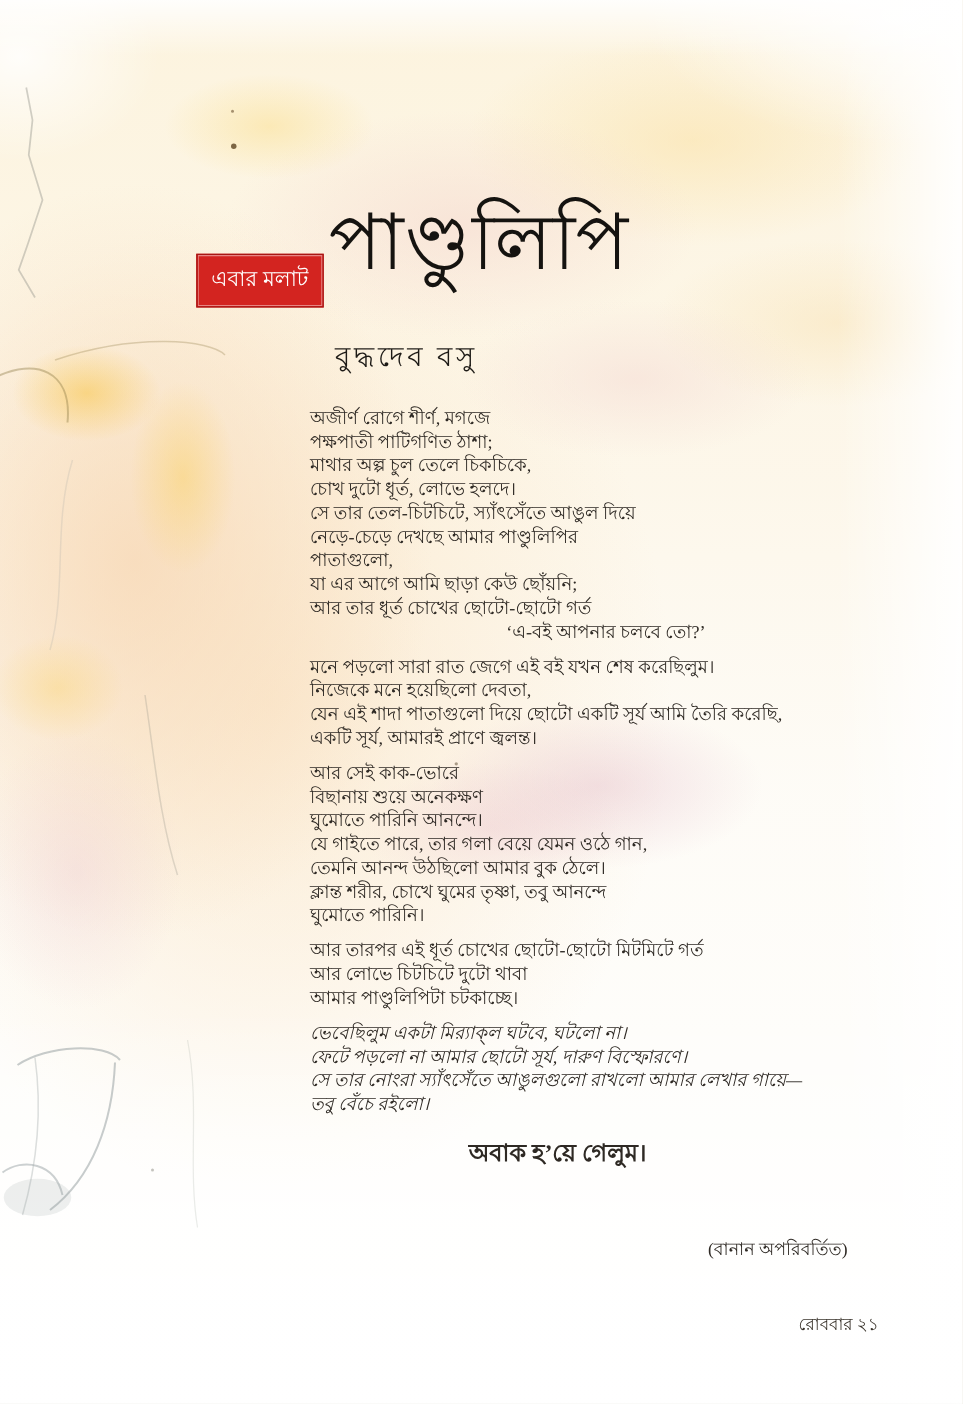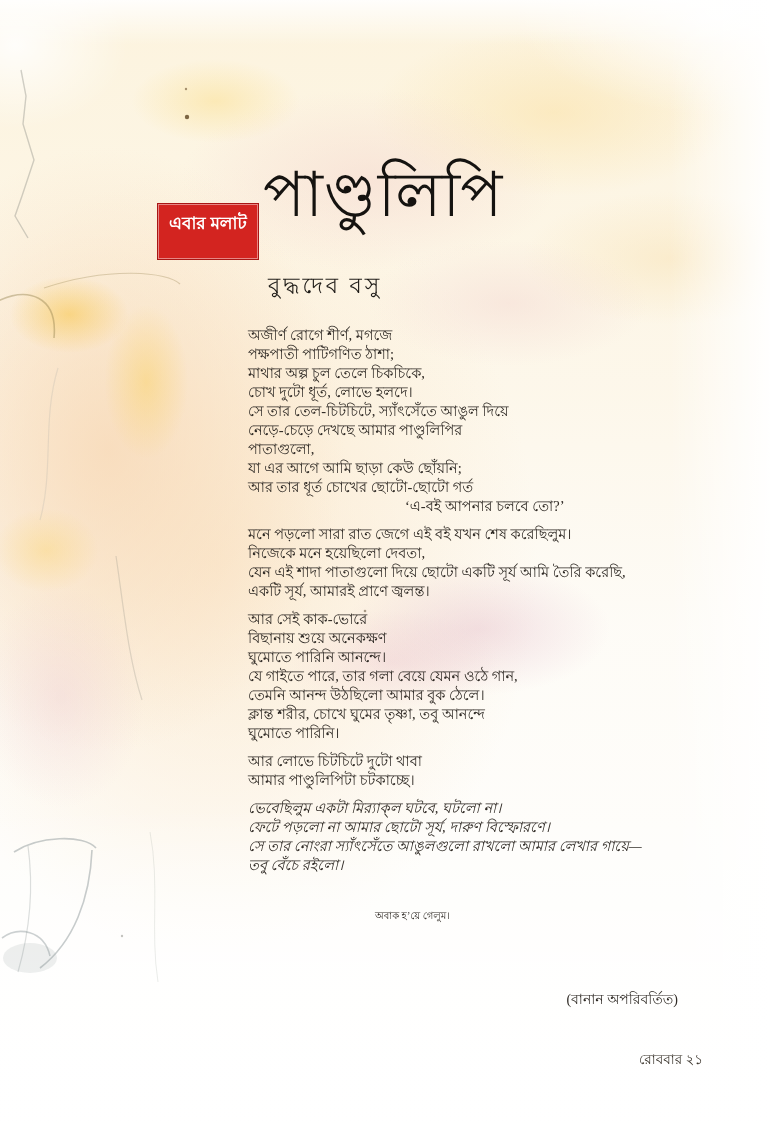--- a/index.html
+++ b/index.html
@@ -37,43 +37,43 @@
       
       radial-gradient(ellipse 260px 120px at 72% 10%, rgba(250,225,165,.55), rgba(250,225,165,0) 70%),
       radial-gradient(ellipse 210px 95px at 87% 23%, rgba(248,226,180,.5), rgba(248,226,180,0) 70%),
       
       linear-gradient(180deg, rgba(252,242,218,.85) 2%, rgba(252,243,224,.6) 35%, rgba(253,248,238,.3) 56%, rgba(255,255,255,0) 74%),
       #fefdfa;
   }
   .sketch{position:absolute;left:0;top:0;pointer-events:none;}
   .badge{
     position:absolute;left:157px;top:203px;
-    padding:6px 11px 21px;
+    padding:6px 11px 7px;
     font-family:"Liberation Sans","DejaVu Sans",sans-serif;
-    font-size:17px;font-weight:bold;color:#ffffff;
+    font-size:17px;font-weight:normal;color:#ffffff;
     box-shadow:inset 0 0 0 1px rgba(255,255,255,.45);
     border:1px solid #a81614;
   }
   .title{
     position:absolute;left:263px;top:160px;margin:0;
     font-size:62px;font-weight:400;line-height:1.15;
     color:#151310;letter-spacing:1px;white-space:nowrap;
   }
   .author{
     position:absolute;left:268px;top:268px;
     font-size:22px;letter-spacing:3px;color:#1d1a16;white-space:nowrap;
   }
   .poem{position:absolute;left:248px;top:326px;width:500px;}
   .stanza{margin:0 0 9px 0;}
   .stanza:last-child{margin-bottom:0;font-style:italic;}
   .line{font-size:14.5px;line-height:19px;white-space:nowrap;}
   .line.indent{padding-left:157px;}
   .closing{
     position:absolute;left:375px;top:908px;
-    font-size:10px;white-space:nowrap;
+    font-size:19px;white-space:nowrap;font-weight:bold;
   }
   .attribution{
     position:absolute;right:85px;top:936px;
     text-align:right;font-size:14px;line-height:20px;white-space:nowrap;
   }
   .note{
     position:absolute;right:92px;top:988px;
     font-size:14px;white-space:nowrap;
   }
   .page-footer{
@@ -137,20 +137,21 @@
       <div class="stanza">
         <div class="line">আর সেই কাক-ভোরে</div>
         <div class="line">বিছানায় শুয়ে অনেকক্ষণ</div>
         <div class="line">ঘুমোতে পারিনি আনন্দে।</div>
         <div class="line">যে গাইতে পারে, তার গলা বেয়ে যেমন ওঠে গান,</div>
         <div class="line">তেমনি আনন্দ উঠছিলো আমার বুক ঠেলে।</div>
         <div class="line">ক্লান্ত শরীর, চোখে ঘুমের তৃষ্ণা, তবু আনন্দে</div>
         <div class="line">ঘুমোতে পারিনি।</div>
       </div>
       <div class="stanza">
+        <div class="line">আর তারপর এই ধূর্ত চোখের ছোটো-ছোটো মিটমিটে গর্ত</div>
         <div class="line">আর লোভে চিটচিটে দুটো থাবা</div>
         <div class="line">আমার পাণ্ডুলিপিটা চটকাচ্ছে।</div>
       </div>
       <div class="stanza">
         <div class="line">ভেবেছিলুম একটা মির‍্যাক্‌ল ঘটবে, ঘটলো না।</div>
         <div class="line">ফেটে পড়লো না আমার ছোটো সূর্য, দারুণ বিস্ফোরণে।</div>
         <div class="line">সে তার নোংরা স্যাঁৎসেঁতে আঙুলগুলো রাখলো আমার লেখার গায়ে—</div>
         <div class="line">তবু বেঁচে রইলো।</div>
       </div>
     </div>

